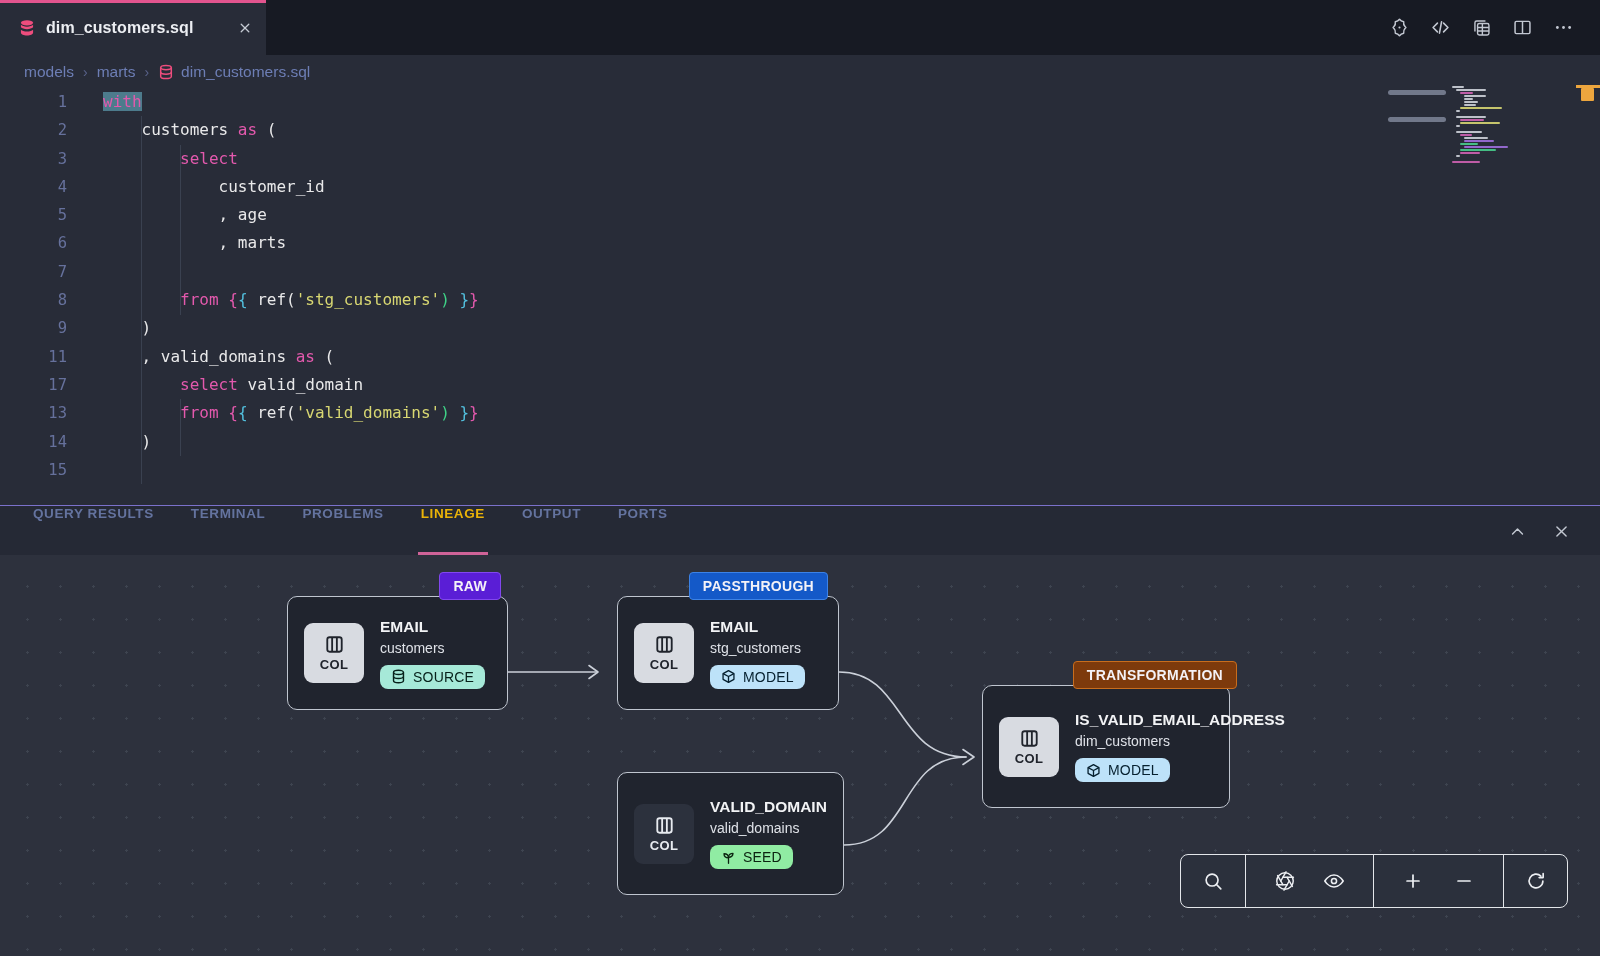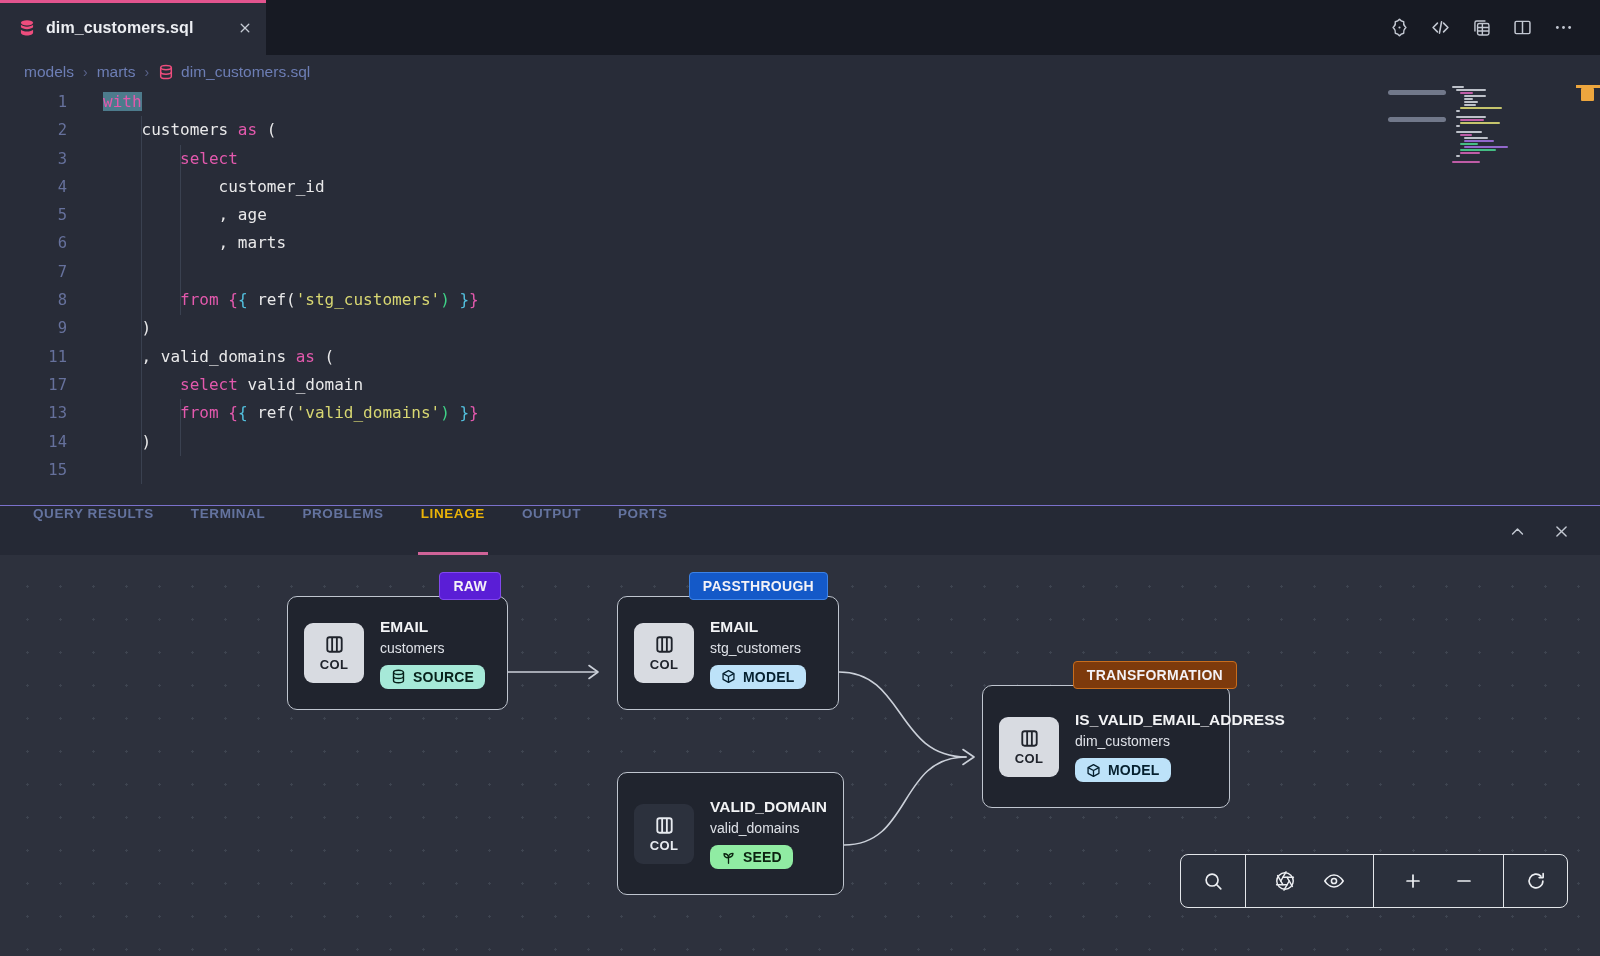--- a/index.html
+++ b/index.html
@@ -76,21 +76,21 @@
   .colbox{width:60px;height:60px;border-radius:9px;flex:none;display:flex;flex-direction:column;
           align-items:center;justify-content:center;gap:2px;}
   .colbox.light{background:#d8dbe1;color:#20242c;}
   .colbox.dark{background:#2c313d;color:#e8ebf0;}
   .colbox svg{width:21px;height:21px}
   .collbl{font-size:13px;font-weight:700;letter-spacing:.3px;}
   .ninfo{margin-left:16px;min-width:0;}
   .ntitle{color:#f2f3f5;font-size:15.5px;font-weight:700;white-space:nowrap;margin-bottom:4px;}
   .nsub{color:#dfe2e8;font-size:14px;margin-bottom:9px;white-space:nowrap;}
   .nbadge{display:inline-flex;align-items:center;gap:7px;padding:4px 11px;border-radius:8px;
-          font-size:14px;font-weight:700;letter-spacing:.2px;}
+          font-size:14px;font-weight:400;letter-spacing:.2px;}
   .nbadge svg{width:15px;height:15px}
 
   
   .ltoolbar{position:absolute;left:1180px;top:299px;height:54px;display:flex;background:#2b303c;
             border:1.2px solid #e3e6ea;border-radius:8px;box-sizing:border-box;overflow:hidden;}
   .lgroup{display:flex;align-items:center;justify-content:space-evenly;border-left:1.2px solid #e3e6ea;}
   .lgroup:first-child{border-left:none;}
   .lgroup:nth-child(1){width:64px}.lgroup:nth-child(2){width:127px}
   .lgroup:nth-child(3){width:129px}.lgroup:nth-child(4){width:63px}
   .lbtn{background:none;border:none;padding:0;color:#eceef2;display:flex;cursor:pointer;}

